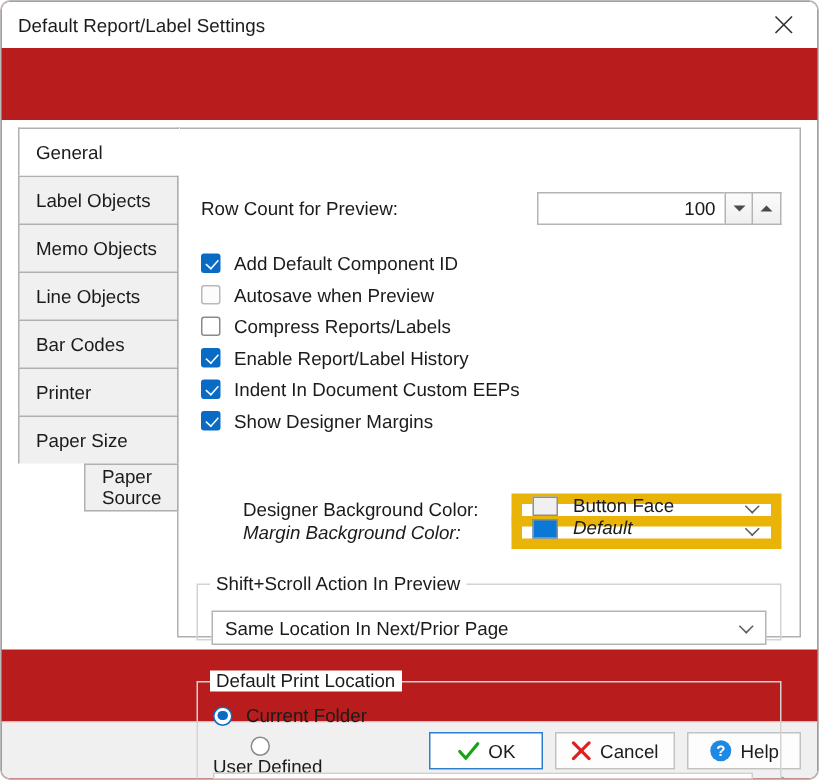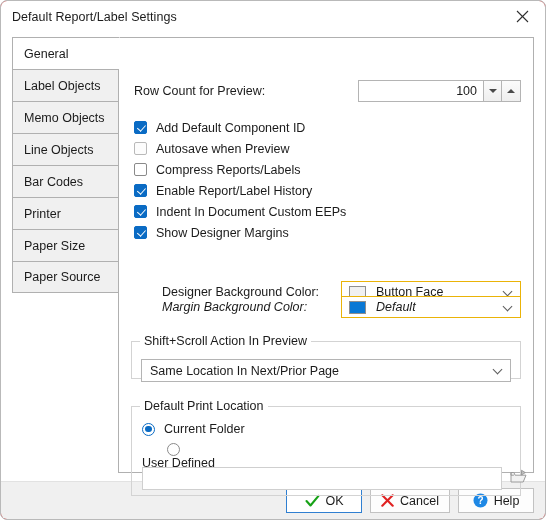--- a/index.html
+++ b/index.html
@@ -19,20 +19,21 @@
   .dialog {
     position: absolute;
     inset: 0;
     background: #b91c1c;
     border: 1px solid #b9b9b9;
     border-radius: 7px;
     box-sizing: border-box;
     overflow: hidden;
     display: flex;
     flex-direction: column;
+    gap: 48px;
   }
   
   .titlebar {
     height: 31px;
     flex: 0 0 31px;
     background: #ffffff;
     display: flex;
     align-items: center;
     position: relative;
   }
@@ -76,21 +77,21 @@
     border-bottom: none;
     background: #f0f0f0;
     display: flex;
     align-items: center;
     padding-left: 11px;
     font-size: 12.5px;
     color: #1b1b1b;
     cursor: default;
     position: relative;
   }
-  .tab:last-child { border-bottom: 1px solid #b0b0b0; }
+  .tab:last-child { border-bottom: 1px solid #b0b0b0; margin-left: 44px; }
   .tab.selected {
     background: #ffffff;
     border-right: 1px solid #ffffff;
     z-index: 4;
     margin-right: -1px;
   }
   
   .panel {
     position: absolute;
     left: 117px;
@@ -219,25 +220,25 @@
     align-items: center;
     margin-left: 28px;
   }
   .color-row .lbl { font-size: 12.5px; color: #1b1b1b; }
   .combo {
     position: absolute;
     right: 0;
     top: 0;
     width: 180px;
     height: 22px;
-    border: 1px solid #eab308;
-    background: #ffffff;
-    box-sizing: border-box;
-    display: flex;
-    align-items: center;
+    border: 7px solid #eab308;
+    background: #ffffff;
+    box-sizing: border-box;
+    display: flex;
+    align-items: flex-end;
     padding: 0 6px 0 7px;
     cursor: default;
   }
   .swatch {
     width: 17px;
     height: 13px;
     border: 1px solid #8f8f8f;
     box-sizing: border-box;
     margin-right: 10px;
     flex: 0 0 17px;

